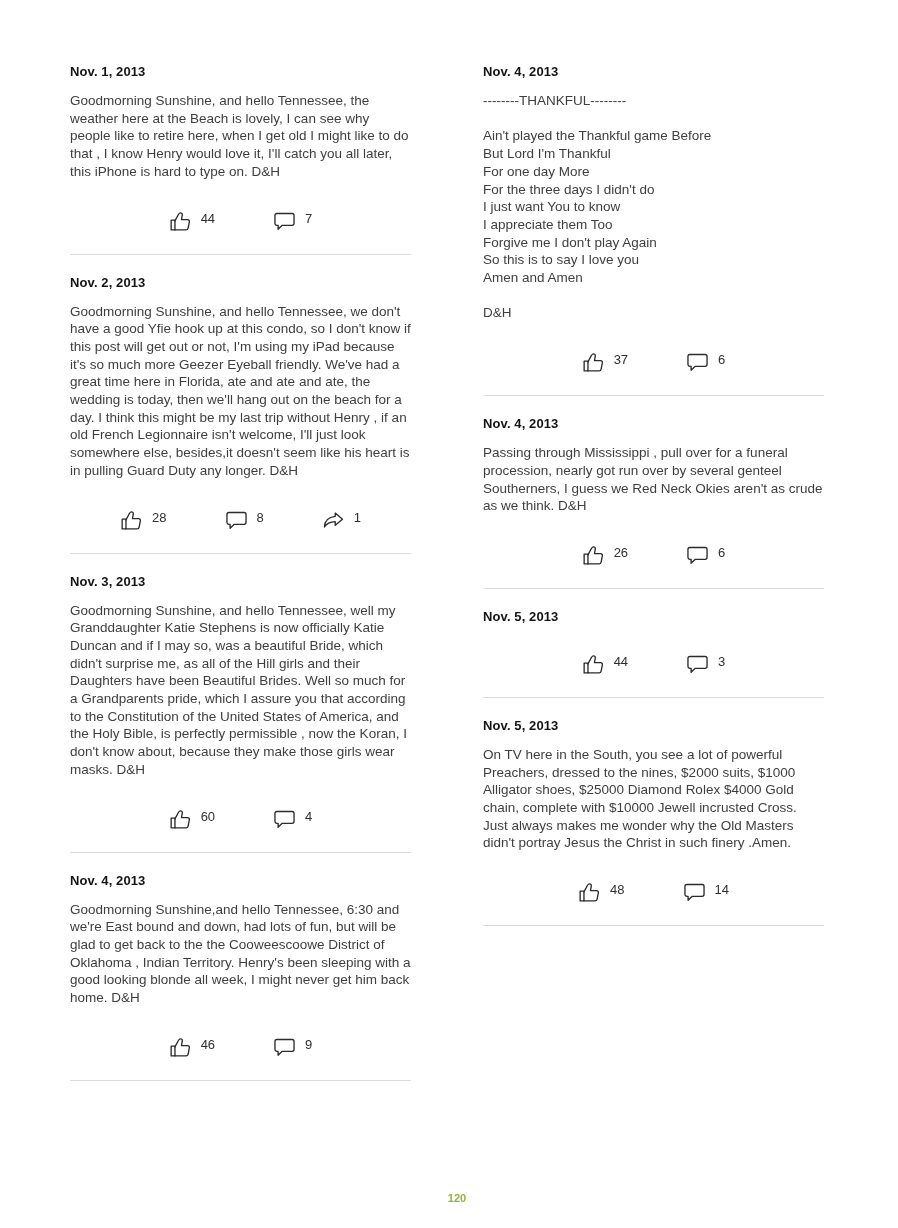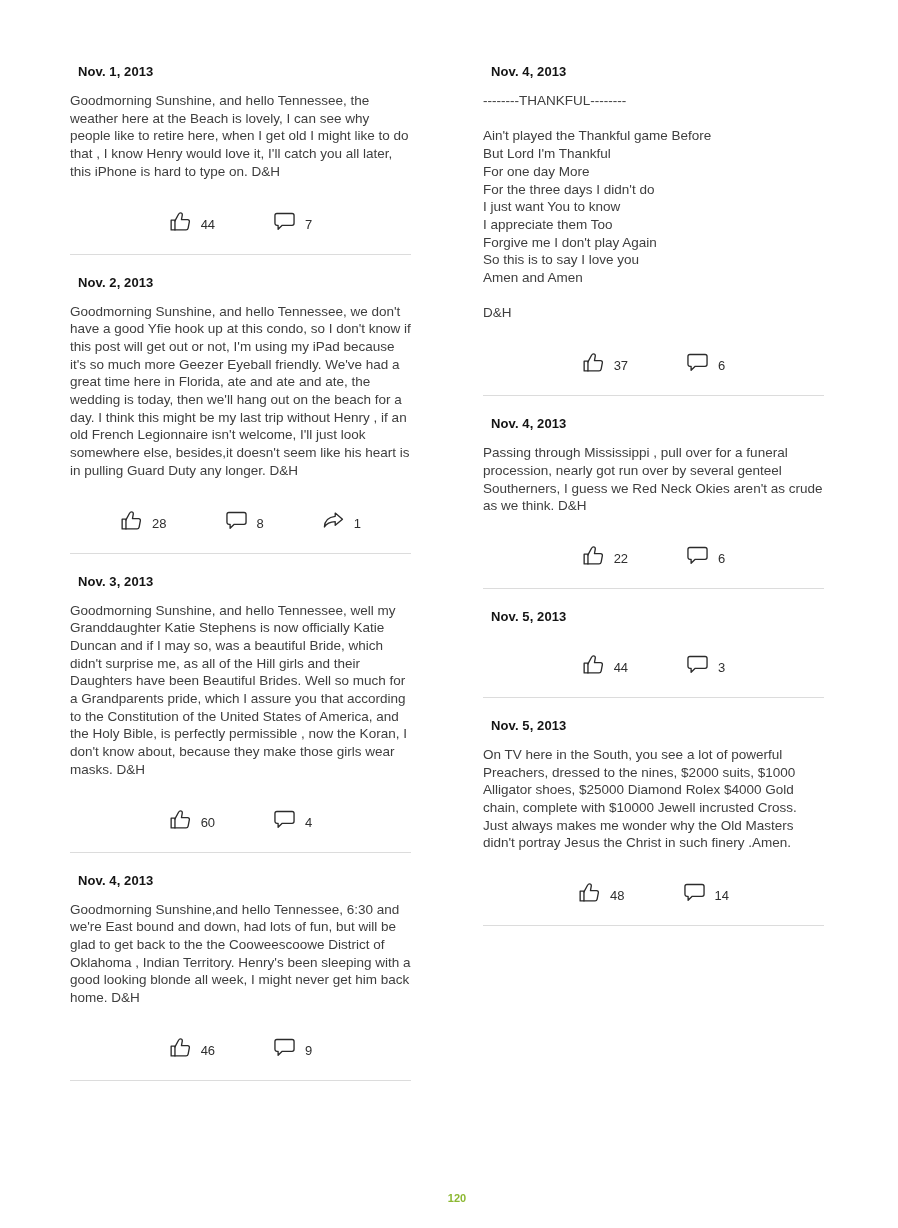--- a/index.html
+++ b/index.html
@@ -19,39 +19,39 @@
   .column {
     width: 341px;
     flex: 0 0 341px;
     min-width: 0;
   }
   .post { margin: 0; }
   .post-date {
     font-size: 13px;
     font-weight: 700;
     color: #141414;
-    margin: 0 0 13px 8px;
+    margin: 0 0 13px 0;
     letter-spacing: 0.1px;
   }
   .post-body {
     font-size: 13.5px;
     line-height: 17.7px;
     color: #3e3e3e;
     white-space: pre-line;
   }
   .post-stats {
     display: flex;
     justify-content: center;
     align-items: center;
     gap: 58px;
     margin-top: 30px;
   }
   .stat {
     display: inline-flex;
-    align-items: flex-end;
+    align-items: flex-start;
     gap: 9px;
   }
   .icon {
     width: 23px;
     height: 21px;
     display: block;
   }
   .icon path {
     fill: none;
     stroke: #2b2b2b;
@@ -214,21 +214,21 @@
 
   <article class="post">
     <h3 class="post-date">Nov. 4, 2013</h3>
     <p class="post-body">Passing through Mississippi , pull over for a funeral procession, nearly got run over by several genteel Southerners, I guess we Red Neck Okies aren't as crude as we think. D&amp;H</p>
     <div class="post-stats">
       <span class="stat">
         <svg class="icon" viewBox="0 0 24 22" aria-hidden="true">
           <path d="M2.2 9.6h4v10.2h-4z"></path>
           <path d="M6.2 10.4l3.9-7.2c.4-.8 1.1-1.2 1.9-1.2 1.1 0 1.9.9 1.9 2l-.9 5h6.5c1.2 0 2 1 1.8 2.1l-1.3 6.9c-.2 1-1.1 1.8-2.2 1.8H6.2"></path>
         </svg>
-        <span class="stat-count">22</span>
+        <span class="stat-count">26</span>
       </span>
       <span class="stat">
         <svg class="icon" viewBox="0 0 24 22" aria-hidden="true">
           <path d="M4.1 2.6h15.8c1.2 0 2.1.9 2.1 2.1v8.2c0 1.2-.9 2.1-2.1 2.1H9.6l-4.3 4.2v-4.2H4.1c-1.2 0-2.1-.9-2.1-2.1V4.7c0-1.2.9-2.1 2.1-2.1z"></path>
         </svg>
         <span class="stat-count">6</span>
       </span>
 
     </div>
     <hr class="post-sep">

